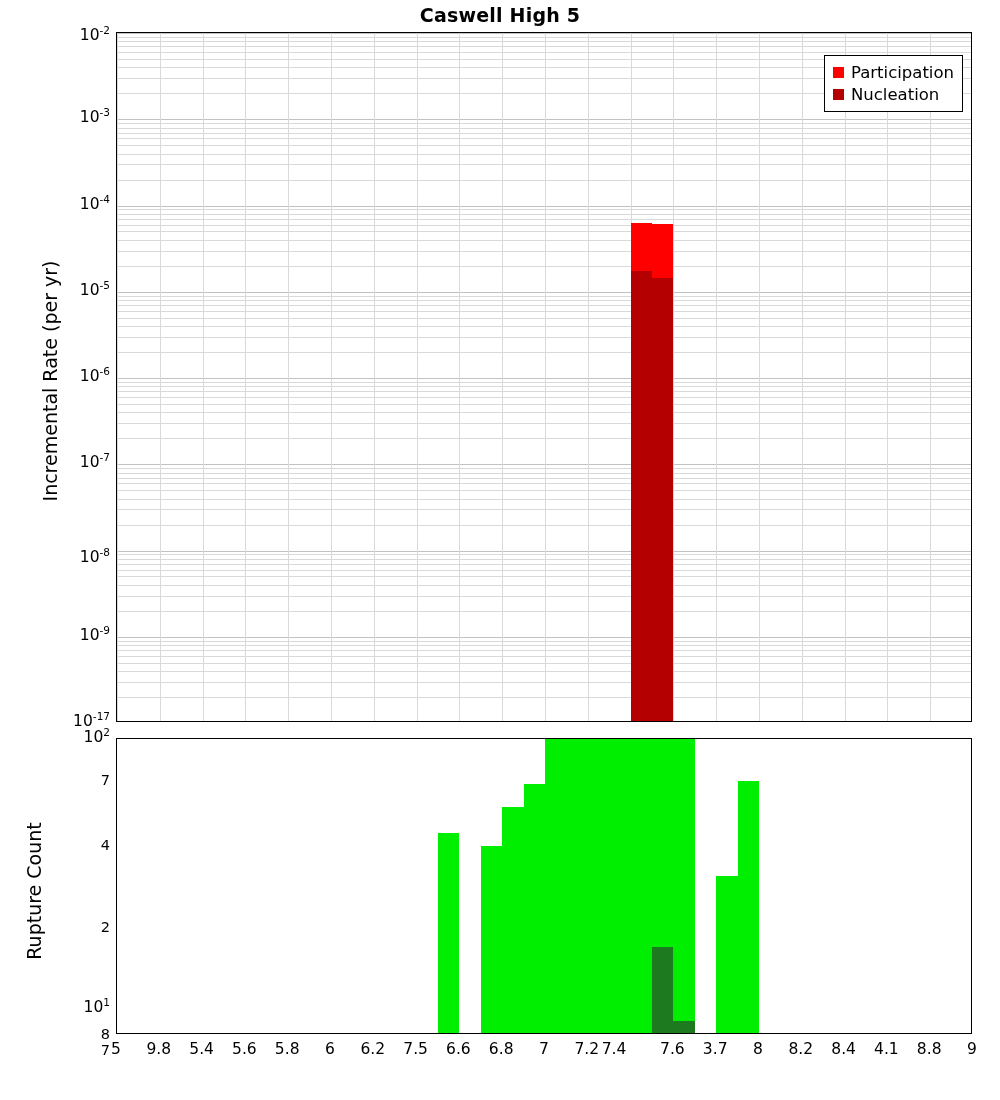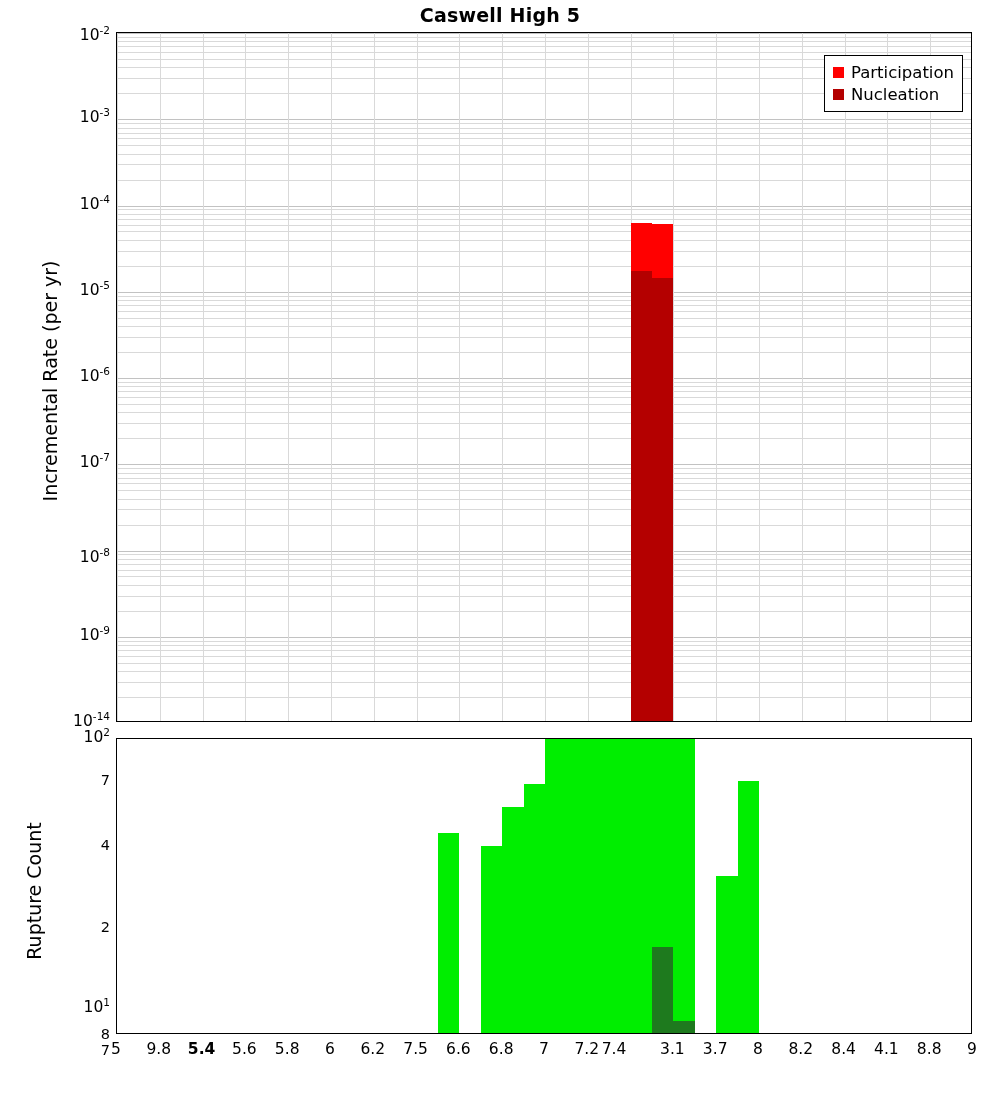--- a/index.html
+++ b/index.html
@@ -324,21 +324,21 @@
 
   <div class="ylabelcol-top" id="yticks-top">
       <div class="ytick" style="top: 4px;">10<sup>-2</sup></div>
       <div class="ytick" style="top: 86.25px;">10<sup>-3</sup></div>
       <div class="ytick" style="top: 172.5px;">10<sup>-4</sup></div>
       <div class="ytick" style="top: 258.75px;">10<sup>-5</sup></div>
       <div class="ytick" style="top: 345px;">10<sup>-6</sup></div>
       <div class="ytick" style="top: 431.25px;">10<sup>-7</sup></div>
       <div class="ytick" style="top: 494px; margin-top: 32px;">10<sup>-8</sup></div>
       <div class="ytick" style="top: 603.75px;">10<sup>-9</sup></div>
-      <div class="ytick" style="top: 690px;">10<sup>-14</sup></div>
+      <div class="ytick" style="top: 690px;">10<sup>-17</sup></div>
     </div>
   <div class="ytitle" id="ytitle-top">Incremental Rate (per yr)</div>
 
   <div class="axes" id="axes-bottom">
     <div class="barlayer" id="bars-bottom">
         <div class="bar" style="left: 321px; width: 21.4px; top: 93.5802px; height: 202.42px; background: rgb(0, 238, 0); z-index: 1;"></div>
         <div class="bar" style="left: 363.8px; width: 21.4px; top: 107.384px; height: 188.616px; background: rgb(0, 238, 0); z-index: 1;"></div>
         <div class="bar" style="left: 385.2px; width: 21.4px; top: 67.9512px; height: 228.049px; background: rgb(0, 238, 0); z-index: 1;"></div>
         <div class="bar" style="left: 406.6px; width: 21.4px; top: 45.1973px; height: 250.803px; background: rgb(0, 238, 0); z-index: 1;"></div>
         <div class="bar" style="left: 428px; width: 21.4px; top: -30.7475px; height: 326.747px; background: rgb(0, 238, 0); z-index: 1;"></div>
@@ -363,32 +363,32 @@
       <div class="ytick-min" style="top: 107.384px;">4</div>
       <div class="ytick-min" style="top: 188.616px;">2</div>
       <div class="ytick-min" style="top: 311.649px;">7</div>
       <div class="ytick-min" style="top: 296px;">8</div>
     </div>
   <div class="ytitle" id="ytitle-bot">Rupture Count</div>
 
   <div id="xticks">
       <div class="xtick" style="left: 116px;">5</div>
       <div class="xtick" style="left: 158.8px;">9.8</div>
-      <div class="xtick" style="left: 201.6px; font-weight: bold;">5.4</div>
+      <div class="xtick" style="left: 201.6px;">5.4</div>
       <div class="xtick" style="left: 244.4px;">5.6</div>
       <div class="xtick" style="left: 287.2px;">5.8</div>
       <div class="xtick" style="left: 330px;">6</div>
       <div class="xtick" style="left: 372.8px;">6.2</div>
       <div class="xtick" style="left: 415.6px;">7.5</div>
       <div class="xtick" style="left: 458.4px;">6.6</div>
       <div class="xtick" style="left: 501.2px;">6.8</div>
       <div class="xtick" style="left: 544px;">7</div>
       <div class="xtick" style="left: 586.8px;">7.2</div>
       <div class="xtick" style="left: 614px;">7.4</div>
-      <div class="xtick" style="left: 672.4px;">3.1</div>
+      <div class="xtick" style="left: 672.4px;">7.6</div>
       <div class="xtick" style="left: 715.2px;">3.7</div>
       <div class="xtick" style="left: 758px;">8</div>
       <div class="xtick" style="left: 800.8px;">8.2</div>
       <div class="xtick" style="left: 843.6px;">8.4</div>
       <div class="xtick" style="left: 886.4px;">4.1</div>
       <div class="xtick" style="left: 929.2px;">8.8</div>
       <div class="xtick" style="left: 972px;">9</div>
     </div>
 
 </div>

